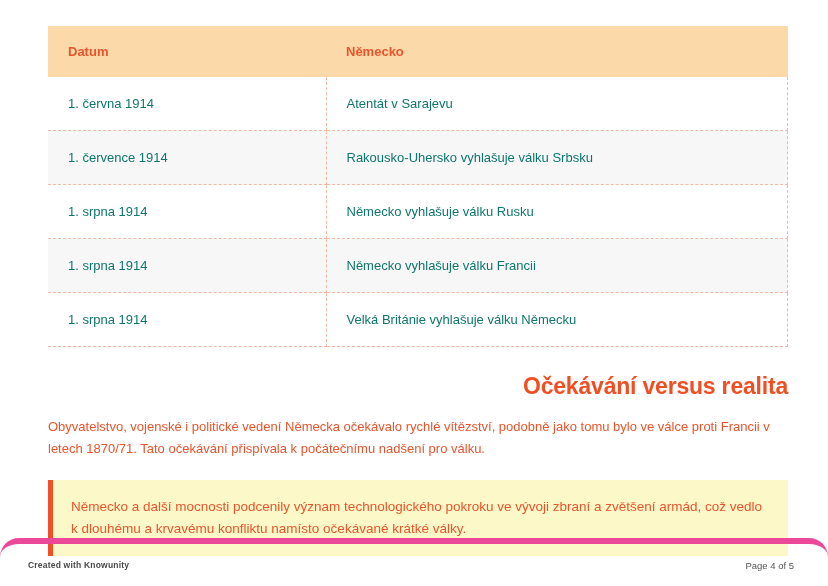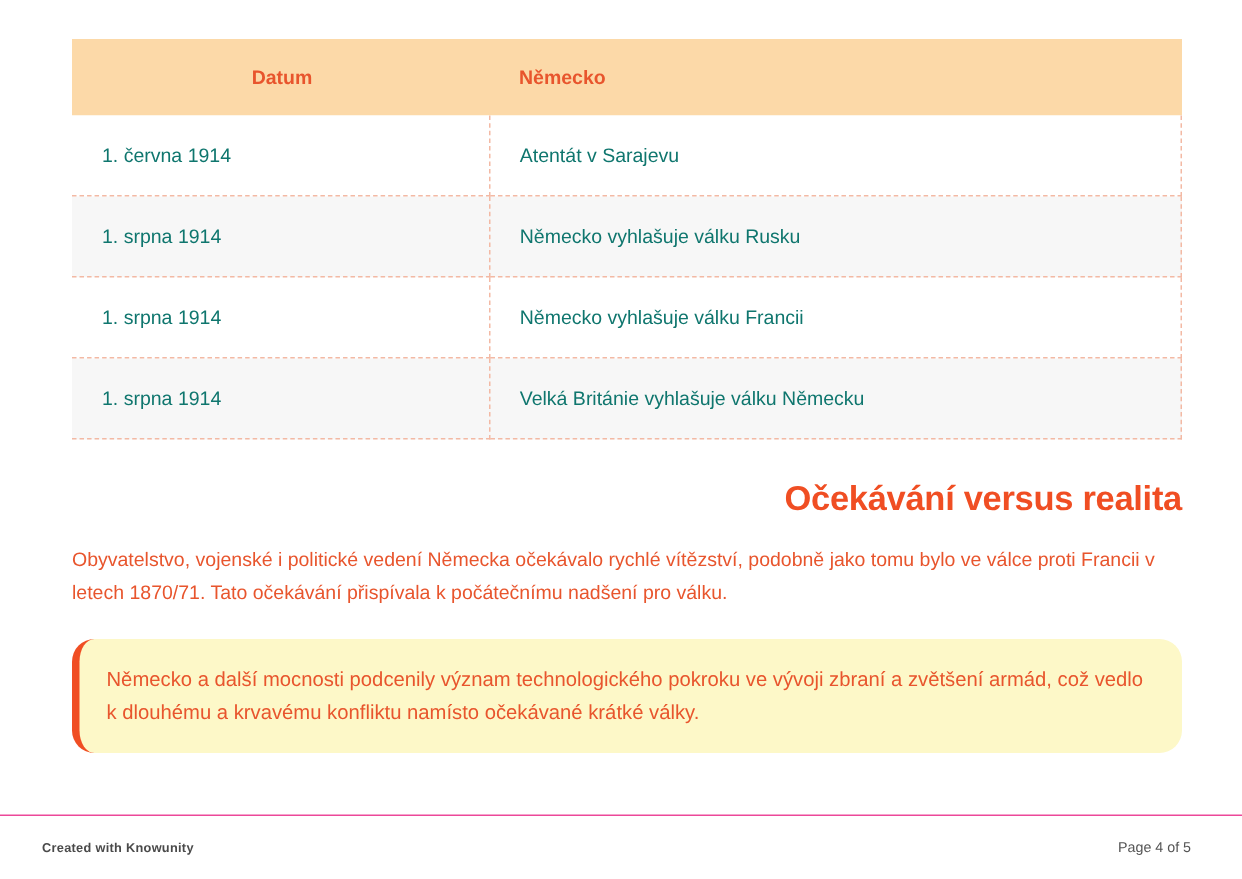--- a/index.html
+++ b/index.html
@@ -34,21 +34,21 @@
   }
   table.event-table th {
     background: #fcd9a8;
     color: #e8552d;
     font-size: 13px;
     font-weight: bold;
     text-align: left;
     padding: 18px 18px 18px 20px;
     border: none;
   }
-  table.event-table th:first-child { width: 240px; text-align: center; }
+  table.event-table th:first-child { width: 240px; }
   table.event-table td {
     font-size: 13px;
     color: #0f766e;
     padding: 19px 18px 19px 20px;
     border-bottom: 1px dashed #f3b9a4;
     border-right: 1px dashed #f3b9a4;
     vertical-align: middle;
   }
   table.event-table td:last-child {
     border-right: 1px dashed #f3b9a4;
@@ -78,41 +78,41 @@
     margin: 0 0 20px 0;
     max-width: 740px;
   }
 
   
   .callout {
     background: #fdf8c8;
     border-left: 5px solid #f04e23;
     padding: 16px 20px 16px 18px;
     max-width: 723px;
-    border-radius: 15px;
   }
   .callout p {
     margin: 0;
     color: #e8552d;
     font-size: 13.5px;
     line-height: 22px;
   }
 
   
   .footer {
     position: absolute;
     left: 0;
     right: 0;
     bottom: 0;
     height: 42px;
-    border-top: 1px solid #ec4899;
+    border-top: 6px solid #ec4899;
     padding: 0 34px 0 28px;
     display: flex;
     align-items: center;
     justify-content: space-between;
+    border-radius: 19px;
   }
   .footer-left {
     font-size: 8.5px;
     font-weight: bold;
     color: #4a4a4a;
     letter-spacing: 0.2px;
   }
   .footer-right {
     font-size: 9.5px;
     color: #555;
@@ -128,20 +128,24 @@
       <thead>
         <tr>
           <th>Datum</th>
           <th>Německo</th>
         </tr>
       </thead>
       <tbody>
         <tr>
           <td>1. června 1914</td>
           <td>Atentát v Sarajevu</td>
+        </tr>
+        <tr>
+          <td>1. července 1914</td>
+          <td>Rakousko-Uhersko vyhlašuje válku Srbsku</td>
         </tr>
         <tr>
           <td>1. srpna 1914</td>
           <td>Německo vyhlašuje válku Rusku</td>
         </tr>
         <tr>
           <td>1. srpna 1914</td>
           <td>Německo vyhlašuje válku Francii</td>
         </tr>
         <tr>

